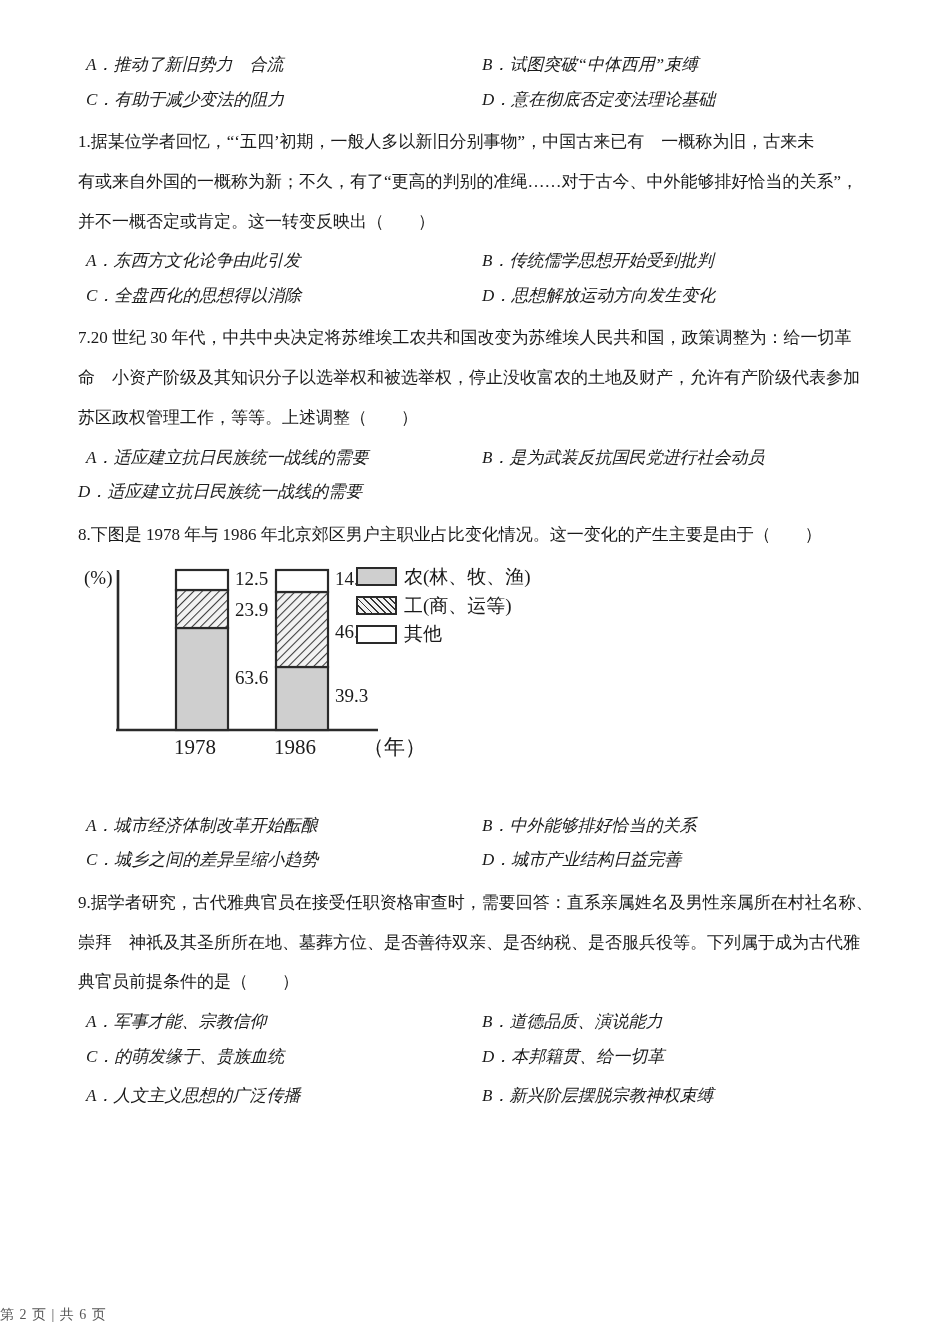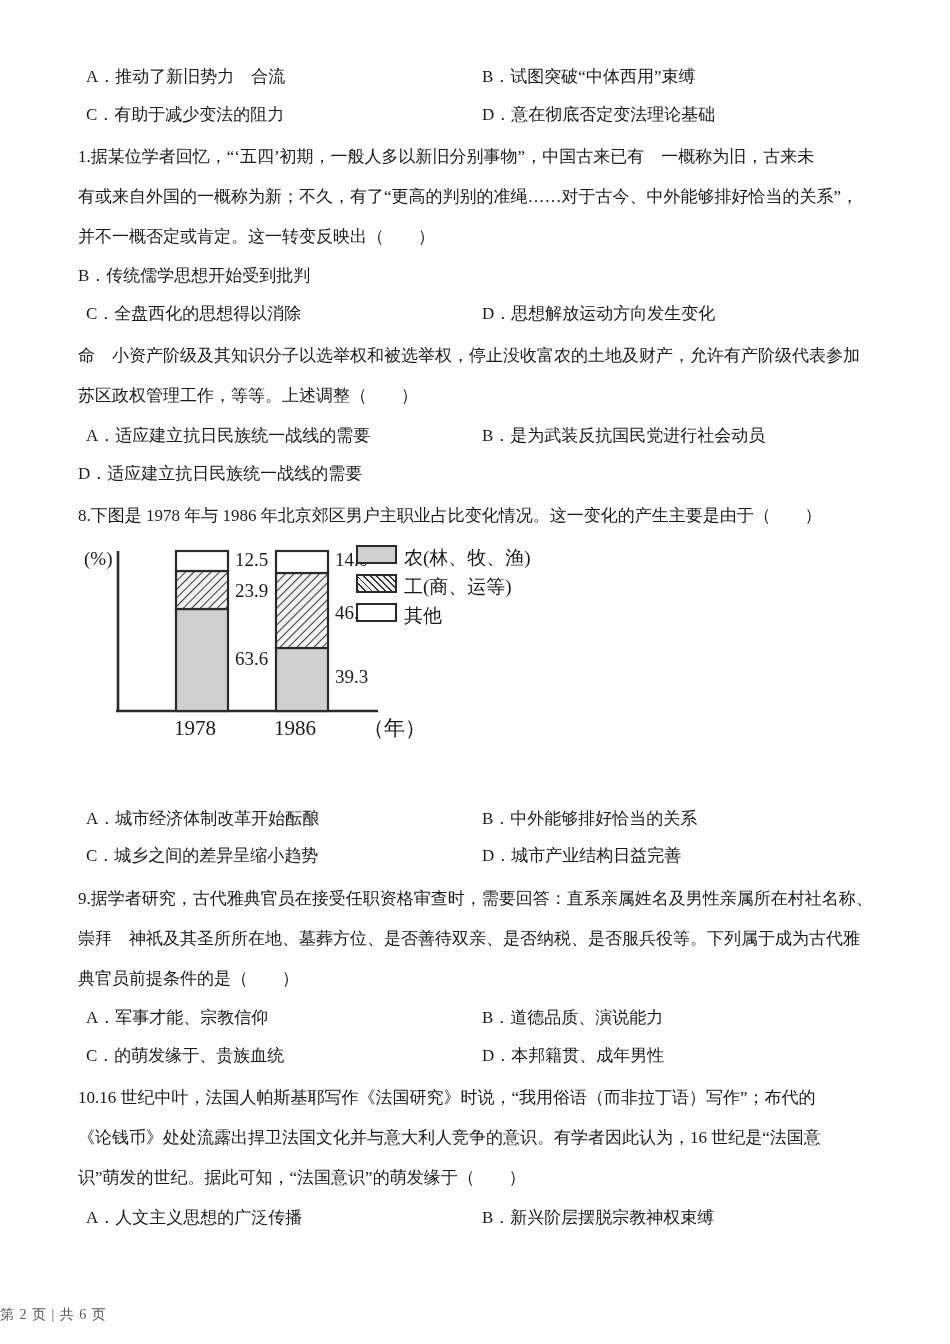--- a/index.html
+++ b/index.html
@@ -20,22 +20,23 @@
     position: absolute;
     left: 78px;
     top: 52px;
     width: 800px;
   }
 
   
   .opt-row {
     display: flex;
     width: 100%;
-    margin: 12px 0 9px 0;
+    margin: 0 0 9px 0;
     line-height: 1.5;
+    font-style: italic;
   }
   .opt-row .col {
     font-size: 17px;
     white-space: nowrap;
   }
   .opt-row .col.left { width: 400px; padding-left: 8px; }
   .opt-row .col.right { width: 400px; padding-left: 0px; }
 
   
   .qblock {
@@ -64,21 +65,21 @@
 
   .legend {
     position: absolute;
     left: 278px;
     top: 2px;
     font-size: 19px;
     line-height: 1.36;
   }
   .legend-item {
     display: flex;
-    align-items: flex-start;
+    align-items: center;
     margin-bottom: 3px;
   }
   .swatch {
     width: 41px;
     height: 19px;
     border: 2px solid #2a2a2a;
     margin-right: 7px;
     box-sizing: border-box;
     flex: 0 0 auto;
   }
@@ -122,28 +123,30 @@
       <div class="col left">C．有助于减少变法的阻力</div>
       <div class="col right">D．意在彻底否定变法理论基础</div>
     </div>
 
     <div class="qblock">
       <p class="qline">1.据某位学者回忆，“‘五四’初期，一般人多以新旧分别事物”，中国古来已有　一概称为旧，古来未</p>
       <p class="qline">有或来自外国的一概称为新；不久，有了“更高的判别的准绳……对于古今、中外能够排好恰当的关系”，</p>
       <p class="qline">并不一概否定或肯定。这一转变反映出（　　）</p>
     </div>
     <div class="opt-row opts-after">
+      <div class="col left">A．东西方文化论争由此引发</div>
       <div class="col right">B．传统儒学思想开始受到批判</div>
     </div>
     <div class="opt-row">
       <div class="col left">C．全盘西化的思想得以消除</div>
       <div class="col right">D．思想解放运动方向发生变化</div>
     </div>
 
     <div class="qblock">
+      <p class="qline">7.20 世纪 30 年代，中共中央决定将苏维埃工农共和国改变为苏维埃人民共和国，政策调整为：给一切革</p>
       <p class="qline">命　小资产阶级及其知识分子以选举权和被选举权，停止没收富农的土地及财产，允许有产阶级代表参加</p>
       <p class="qline">苏区政权管理工作，等等。上述调整（　　）</p>
     </div>
     <div class="opt-row opts-after">
       <div class="col left">A．适应建立抗日民族统一战线的需要</div>
       <div class="col right">B．是为武装反抗国民党进行社会动员</div>
     </div>
     <div class="opt-row">
       <div class="col right">D．适应建立抗日民族统一战线的需要</div>
     </div>
@@ -222,28 +225,23 @@
       <p class="qline">9.据学者研究，古代雅典官员在接受任职资格审查时，需要回答：直系亲属姓名及男性亲属所在村社名称、</p>
       <p class="qline">崇拜　神祇及其圣所所在地、墓葬方位、是否善待双亲、是否纳税、是否服兵役等。下列属于成为古代雅</p>
       <p class="qline">典官员前提条件的是（　　）</p>
     </div>
     <div class="opt-row opts-after">
       <div class="col left">A．军事才能、宗教信仰</div>
       <div class="col right">B．道德品质、演说能力</div>
     </div>
     <div class="opt-row">
       <div class="col left">C．的萌发缘于、贵族血统</div>
-      <div class="col right">D．本邦籍贯、成年男性</div>
-    </div>
-
-    <div class="qblock">
-      <p class="qline">10.16 世纪中叶，法国人帕斯基耶写作《法国研究》时说，“我用俗语（而非拉丁语）写作”；布代的</p>
-      <p class="qline">《论钱币》处处流露出捍卫法国文化并与意大利人竞争的意识。有学者因此认为，16 世纪是“法国意</p>
-      <p class="qline">识”萌发的世纪。据此可知，“法国意识”的萌发缘于（　　）</p>
-    </div>
+      <div class="col right">D．本邦籍贯、给一切革</div>
+    </div>
+
     <div class="opt-row opts-after">
       <div class="col left">A．人文主义思想的广泛传播</div>
       <div class="col right">B．新兴阶层摆脱宗教神权束缚</div>
     </div>
 
   </div>
 
   <div class="footer">第 2 页 | 共 6 页</div>
 </div>
 

